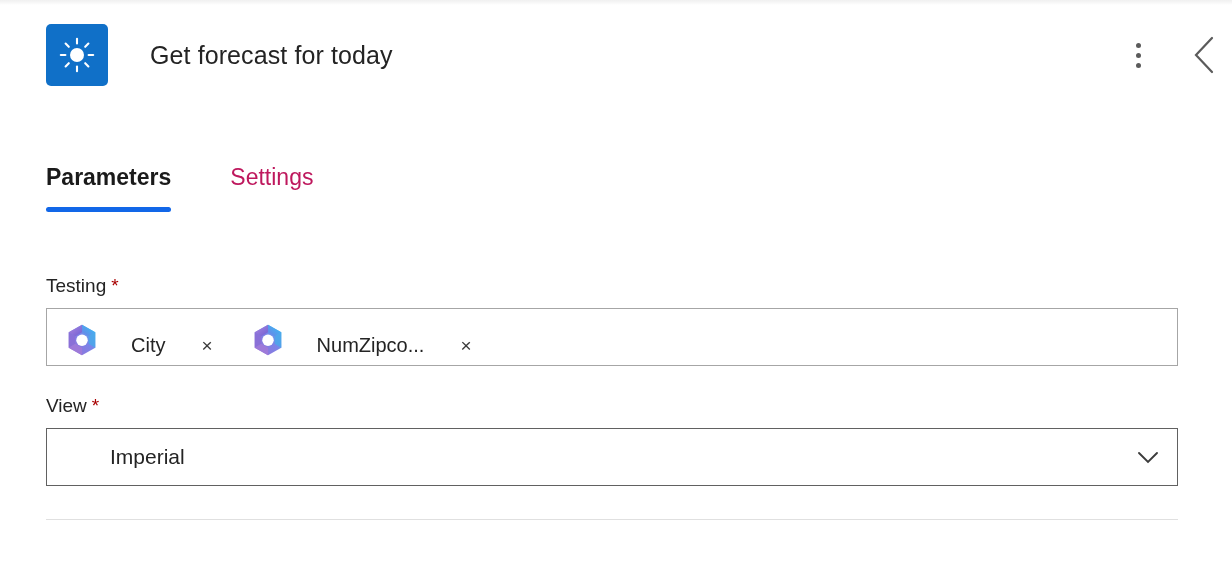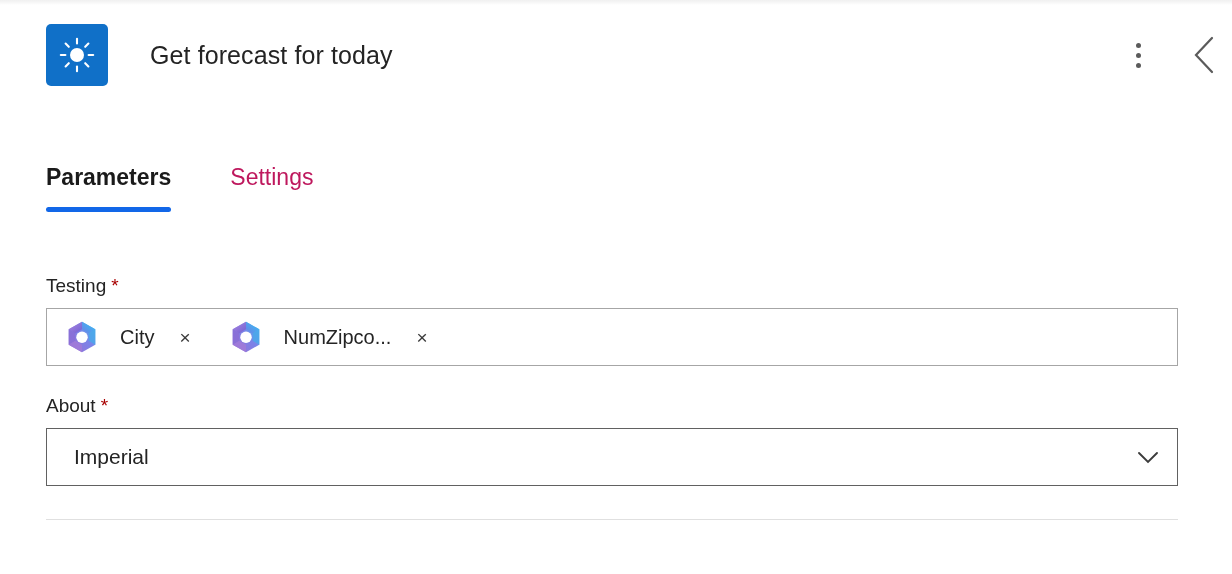--- a/index.html
+++ b/index.html
@@ -137,24 +137,24 @@
     border: 1px solid #a6a6a6;
     background: #ffffff;
     display: flex;
     align-items: center;
     padding: 0 14px;
     gap: 0;
     cursor: text;
   }
   .token {
     display: flex;
-    align-items: center;
+    align-items: flex-end;
     height: 40px;
     padding: 0 4px;
-    gap: 5px;
+    gap: 16px;
   }
   .token-icon {
     width: 34px; height: 34px;
     flex: 0 0 auto;
     display: block;
   }
   .token-text {
     font-size: 20px;
     color: #242424;
     margin-left: 16px;
@@ -179,20 +179,21 @@
     border: 1px solid #616161;
     background: #ffffff;
     display: flex;
     align-items: center;
     padding: 0 16px 0 27px;
     cursor: pointer;
   }
   .select-value {
     font-size: 21px;
     color: #242424;
+    margin-left: 36px;
   }
   .select-chevron {
     margin-left: auto;
     width: 26px; height: 26px;
   }
   .divider {
     position: absolute;
     top: 519px;
     left: 46px;
     width: 1132px;
@@ -298,21 +299,21 @@
       </svg>
       <span class="token-text">NumZipco...</span>
       <button class="token-close">×</button>
     </div>
 
   </div>
 
   <div class="field-gap"></div>
 
   <div class="field-label">
-    <span>About</span>
+    <span>View</span>
     <span class="req">*</span>
   </div>
 
   <div class="select-field">
     <span class="select-value">Imperial</span>
     <svg class="select-chevron" viewBox="0 0 26 26">
       <polyline points="4,9 13,18 22,9" fill="none" stroke="#3b3b3b" stroke-width="1.9" stroke-linecap="round" stroke-linejoin="miter"></polyline>
     </svg>
   </div>
 

